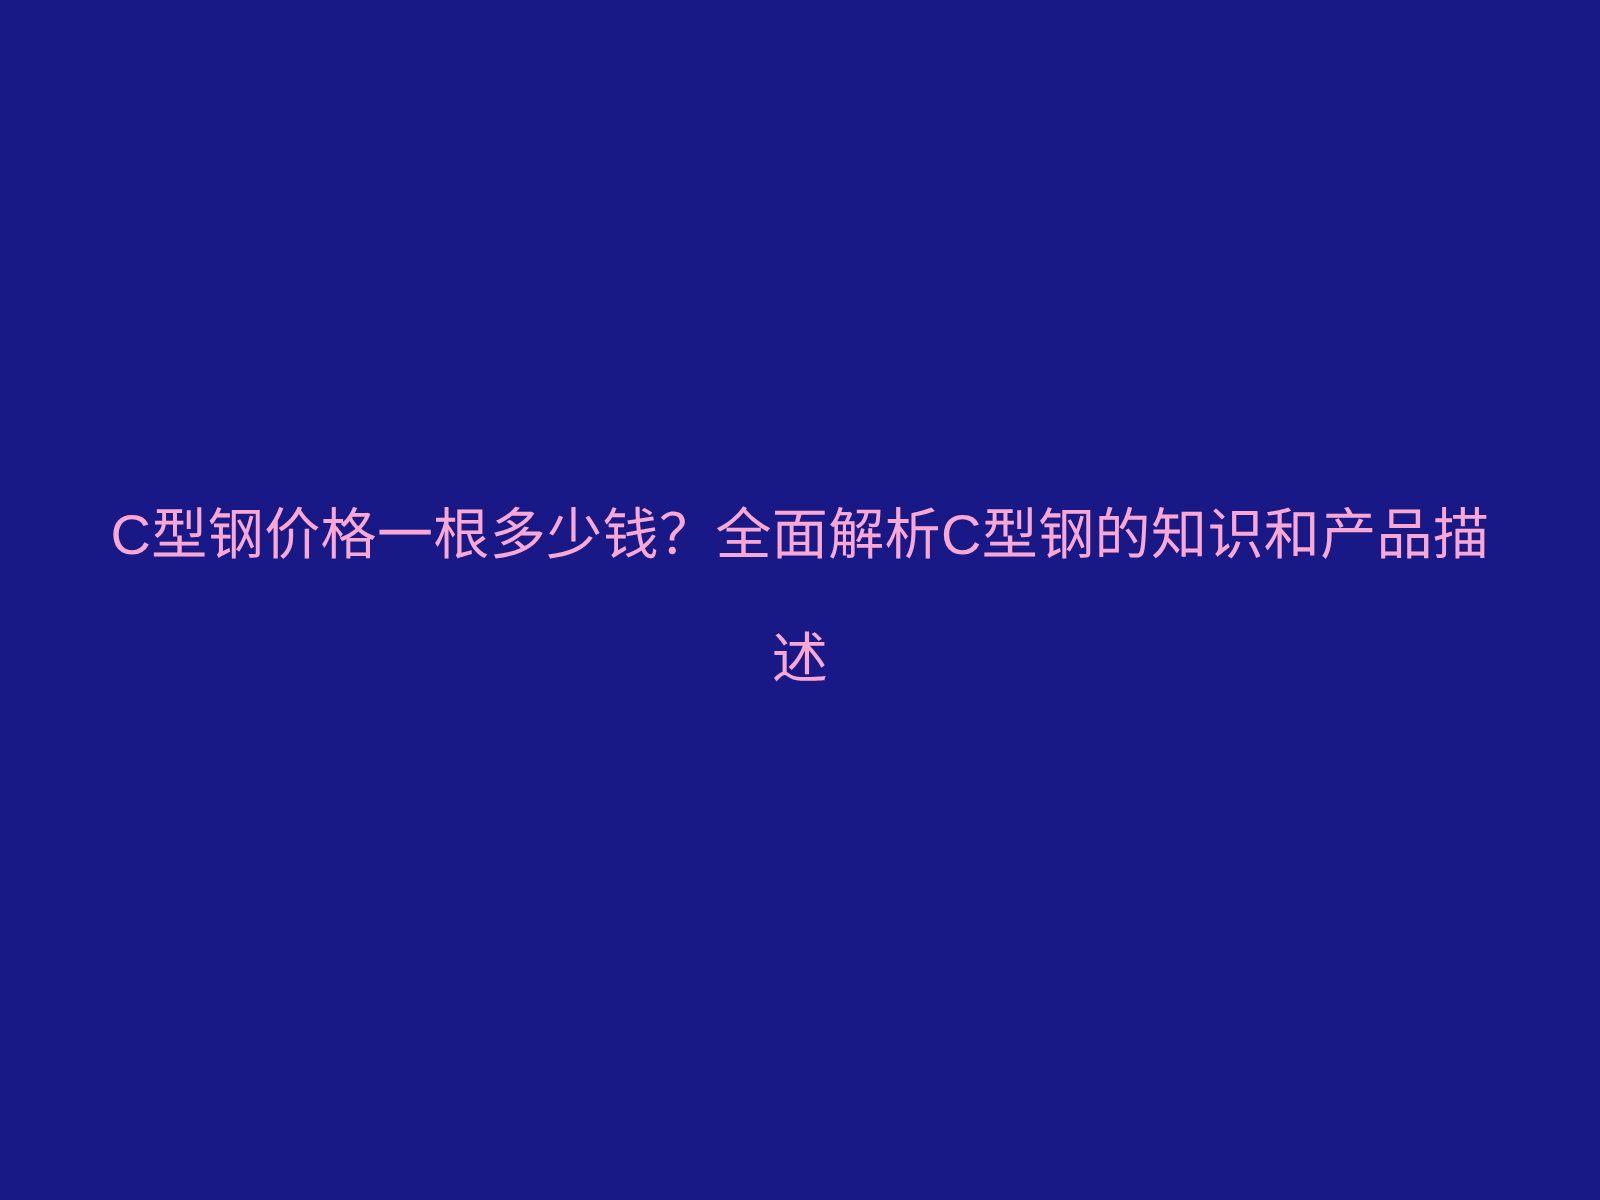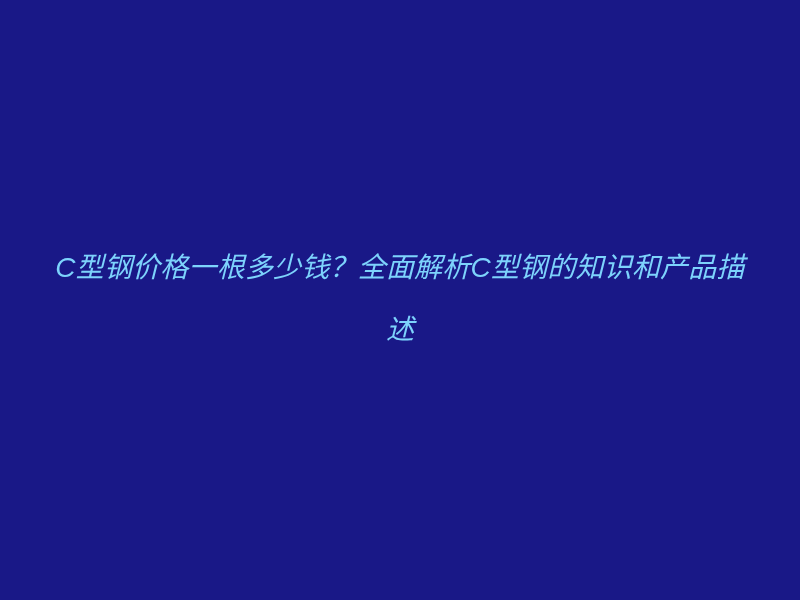--- a/index.html
+++ b/index.html
@@ -41,15 +41,15 @@
     white-space: normal;
     word-break: break-all;
     -webkit-font-smoothing: antialiased;
   }
 </style>
 </head>
 <body>
 
 <div id="title-card" style="background: rgb(25, 24, 135);">
   <div id="title-block">
-    <h1 id="title-text" style="color: #7dd3fc; font-style: italic;">C型钢价格一根多少钱？全面解析C型钢的知识和产品描述</h1>
+    <h1 id="title-text" style="color: #f9a8d4;">C型钢价格一根多少钱？全面解析C型钢的知识和产品描述</h1>
   </div>
 </div>
 
 </body></html>

